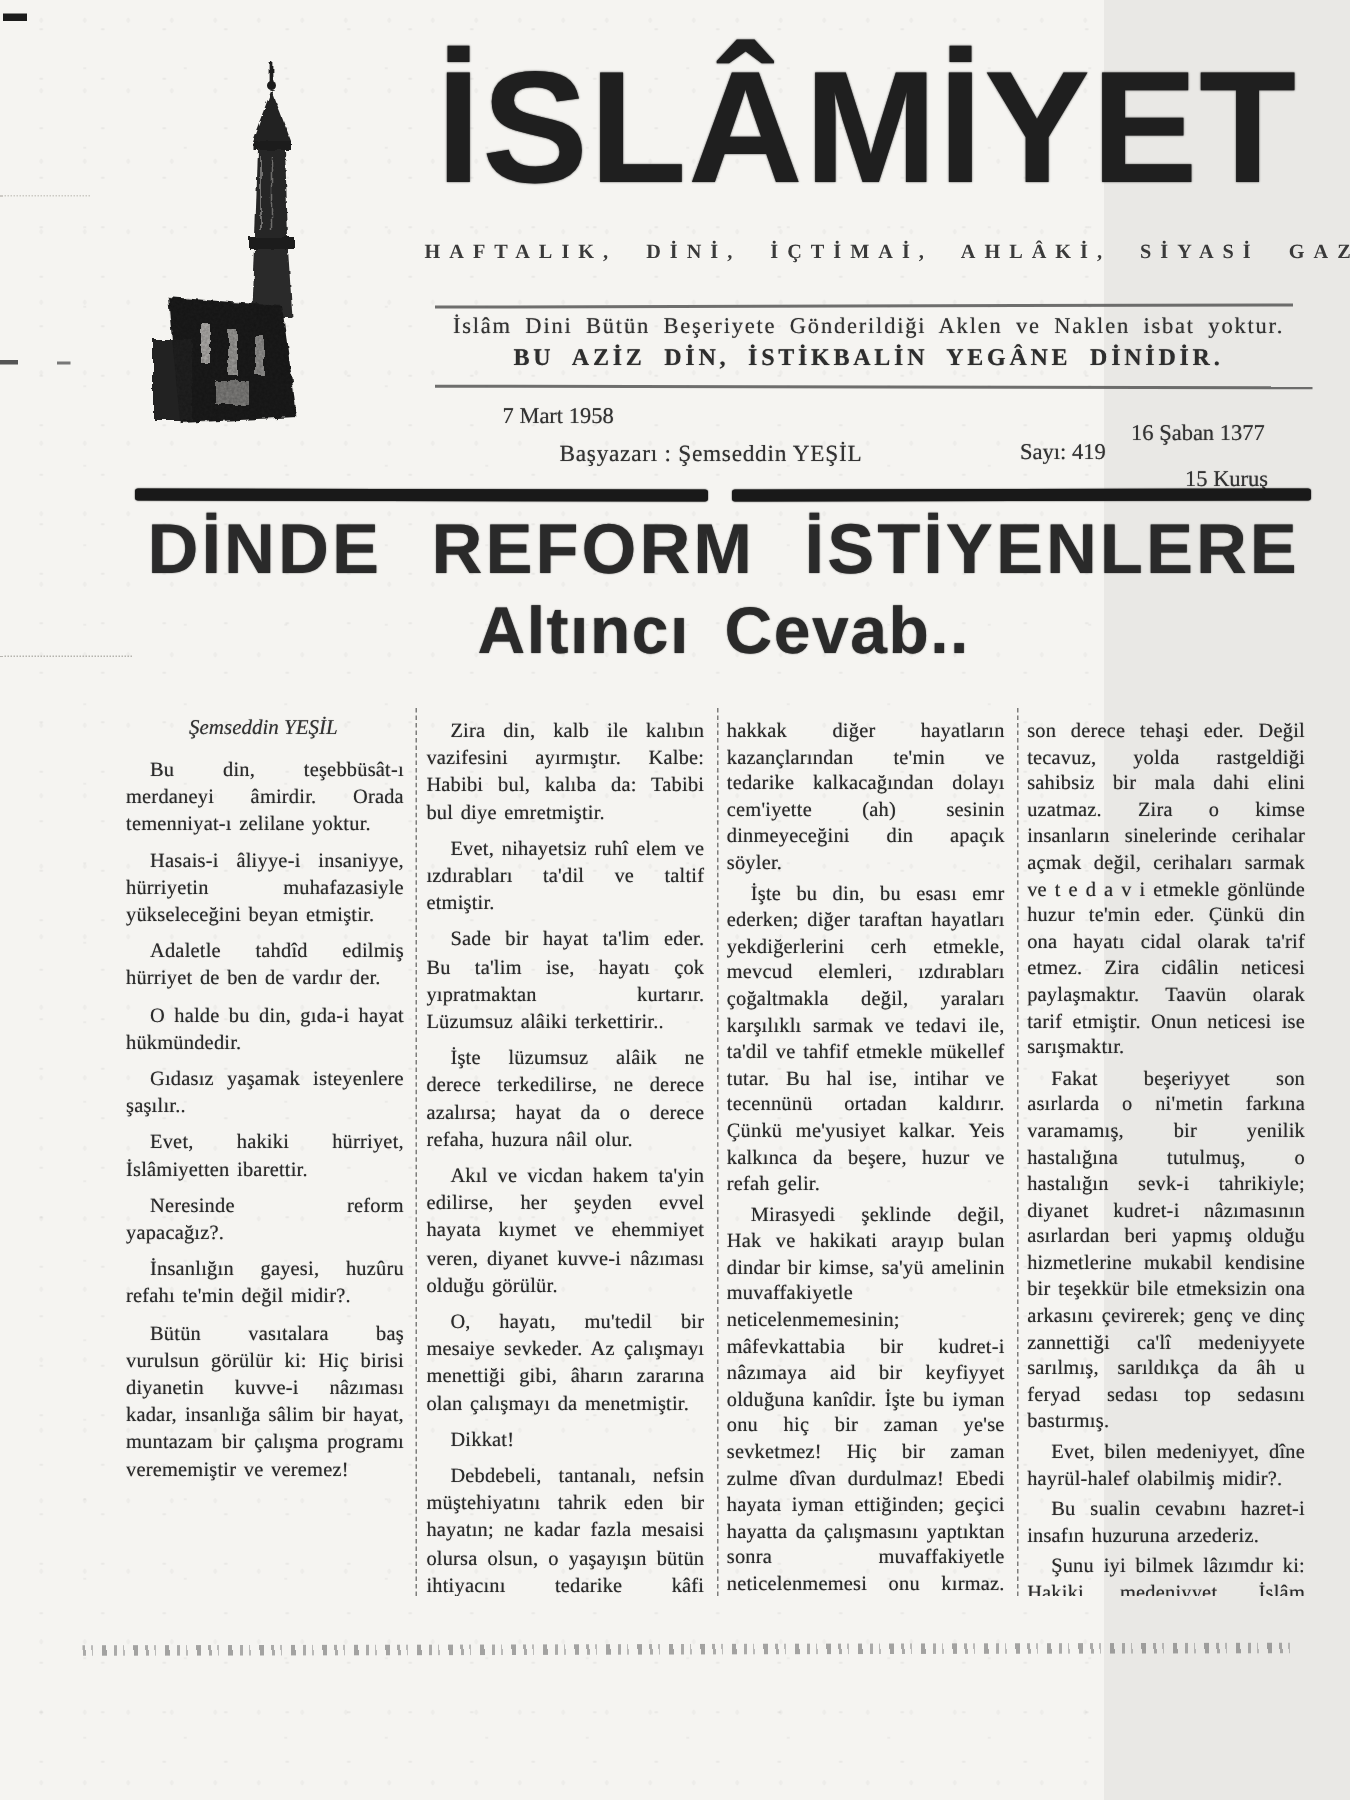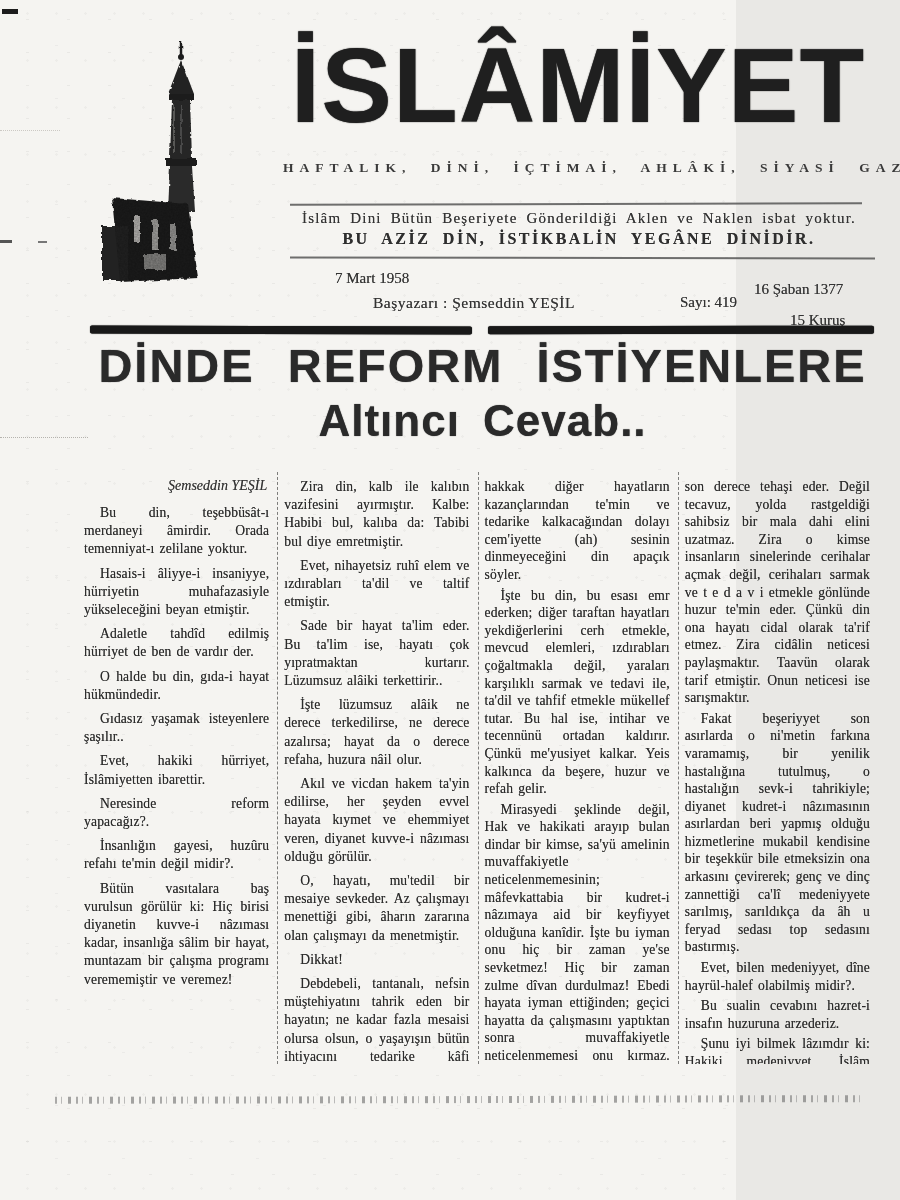--- a/index.html
+++ b/index.html
@@ -79,21 +79,21 @@
   .col:last-child{ border-right:none; }
   .para{
     margin:0 0 3px 0; font-size:13.6px; line-height:17.6px;
     text-align:justify; text-indent:16px; color:#2b2b2b;
     letter-spacing:.15px; word-spacing:1.5px;
     text-shadow:0 0 .6px rgba(0,0,0,.55);
   }
   .col.loose .para{ margin-bottom:6px; line-height:18.2px; }
   .para.cont{ text-indent:0; }
   .byline{
-    margin:0 2px 10px 0; text-align:right; font-style:italic; font-size:14px;
+    margin:0 2px 10px 0; text-align:center; font-style:italic; font-size:14px;
     color:#333; text-shadow:0 0 .6px rgba(0,0,0,.5);
   }
 
   
   .artifact{ position:absolute; background:#1c1c1c; }
   .a-dash1{ left:2px; top:9px; width:16px; height:5px; }
   .a-dash2{ left:0px; top:240px; width:12px; height:3px; background:#555; }
   .a-dash3{ left:38px; top:241px; width:9px; height:2px; background:#777; }
   .a-dot-line{ position:absolute; left:0; top:437px; width:88px; border-top:1px dotted #b5b3ae; }
   .a-dot-line2{ position:absolute; left:0; top:130px; width:60px; border-top:1px dotted #ccc9c4; }

